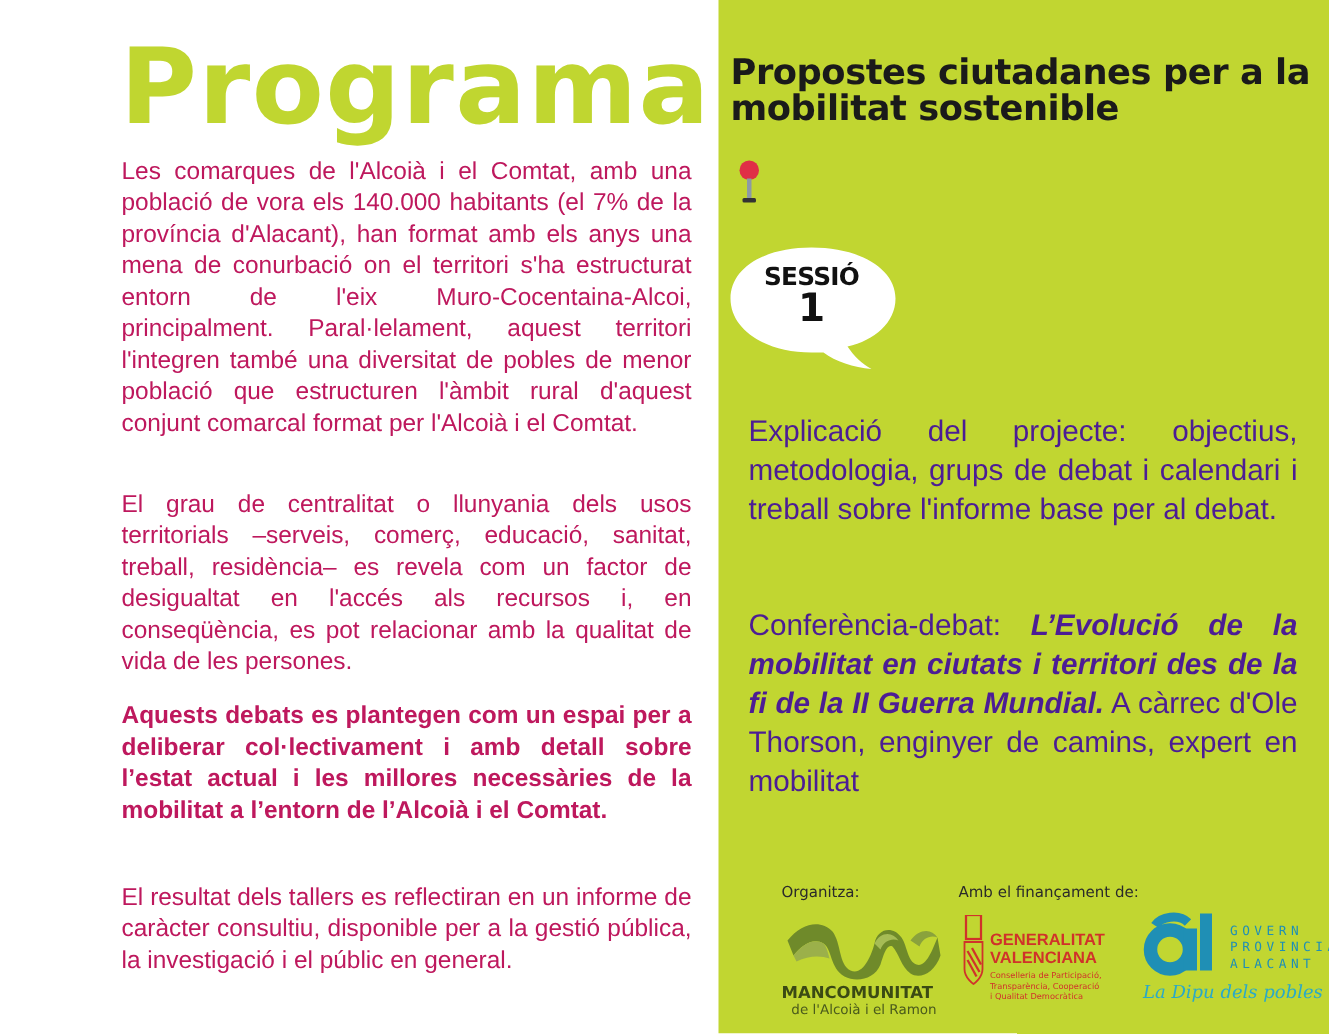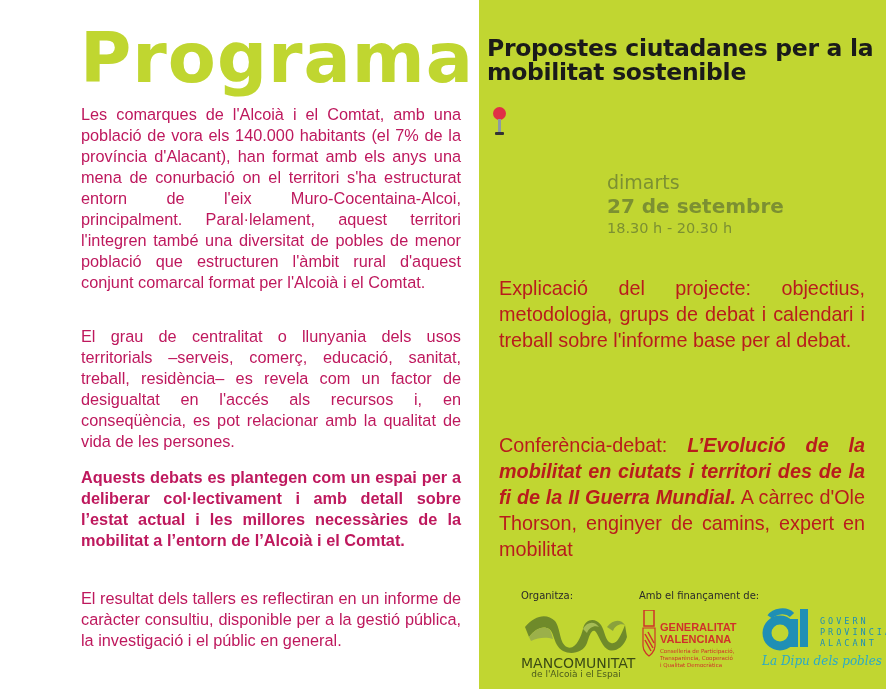--- a/index.html
+++ b/index.html
@@ -66,39 +66,39 @@
     }
     .date-date {
       font-family: "DejaVu Sans", sans-serif; font-weight: bold; font-size: 20px; line-height: 26px; color: #7c9032;
     }
     .date-time {
       font-family: "DejaVu Sans", sans-serif; font-size: 14.5px; line-height: 18px; color: #7c9032;
     }
 
     .rpara {
       position: absolute; left: 20px; width: 366px;
-      font-size: 19.8px; line-height: 26px; color: #b91c1c;
+      font-size: 19.8px; line-height: 26px; color: #4c1d95;
       text-align: justify;
     }
     .rpara.r1 { top: 275px; }
-    .rpara.r2 { top: 404px; margin-top: 28px; }
+    .rpara.r2 { top: 404px; }
     .rpara .emph { font-weight: bold; font-style: italic; }
 
     
     .org-label, .fund-label {
       position: absolute; top: 590px;
       font-family: "DejaVu Sans", sans-serif; font-size: 10px; color: #2a2a2a;
     }
     .org-label { left: 42px; }
     .fund-label { left: 160px; }
 
     .manco { position: absolute; left: 42px; top: 607px; width: 105px; height: 80px; }
     .manco-name {
       position: absolute; left: 0; top: 48px; width: 110px; 
-      font-family: "DejaVu Sans", sans-serif; font-size: 14px; color: #3b4a14; letter-spacing: 0;
+      font-family: "DejaVu Sans", sans-serif; font-size: 11px; color: #3b4a14; letter-spacing: 0; font-weight: bold;
     }
     .manco-sub {
       position: absolute; left: 0; top: 62px; width: 110px; text-align: center;
       font-family: "DejaVu Sans", sans-serif; font-size: 9px; color: #4a5a1c;
     }
 
     .gva { position: absolute; left: 163px; top: 608px; width: 120px; height: 70px; }
     .gva-shield { position: absolute; left: 0; top: 2px; width: 14px; height: 48px; }
     .gva-name {
       position: absolute; left: 18px; top: 13px;
@@ -135,43 +135,45 @@
   <div class="event-title">Propostes ciutadanes per a la mobilitat sostenible</div>
 
   <div class="location">
     <div class="pin">
       <div class="head"></div>
         <div class="needle"></div>
         <div class="base"></div>
     </div>
   </div>
 
-
-  <div class="date-block">
-    <div class="date-day">dimarts</div>
-    <div class="date-date">27 de setembre</div>
-    <div class="date-time">18.30 h - 20.30 h</div>
-  </div>
+  <div class="bubble">
+    <svg width="115" height="85" viewBox="0 0 115 85">
+      <path d="M56 2 C88 2 112 16 112 36 C112 52 98 64 80 68 C84 74 90 80 96 83 C84 82 72 78 64 72 C61 72 59 72 56 72 C24 72 2 56 2 36 C2 16 24 2 56 2 Z" fill="#ffffff"></path>
+    </svg>
+    <div class="label">SESSIÓ</div>
+    <div class="num">1</div>
+  </div>
+
 
   <p class="rpara r1">Explicació del projecte: objectius, metodologia, grups de debat i calendari i treball sobre l'informe base per al debat.</p>
 
   <p class="rpara r2"><span>Conferència-debat: </span><span class="emph">L’Evolució de la mobilitat en ciutats i territori des de la fi de la II Guerra Mundial.</span><span> A càrrec d'Ole Thorson, enginyer de camins, expert en mobilitat</span></p>
 
   <div class="org-label">Organitza:</div>
   <div class="fund-label">Amb el finançament de:</div>
 
   <div class="manco">
     <svg width="110" height="48" viewBox="0 0 110 48">
       <path d="M4 20 C14 8 26 6 34 14 C40 22 38 36 46 40 C54 44 60 30 62 22 C64 12 74 10 80 18 C84 24 84 34 90 36 C96 38 100 28 104 18 L106 30 C102 42 92 46 86 42 C80 38 78 28 74 24 C70 22 68 30 66 36 C62 46 50 48 42 44 C32 38 34 26 28 22 C22 18 14 22 8 30 Z" fill="#6f8a2a"></path>
       <path d="M8 30 C14 22 22 18 28 22 C30 24 31 28 32 32 C26 30 18 30 10 34 Z" fill="#9bb04a"></path>
       <path d="M62 22 C66 14 74 14 78 20 C74 18 68 20 66 26 Z" fill="#a6bc55"></path>
       <path d="M86 20 C92 12 100 12 104 18 C100 16 94 18 92 24 Z" fill="#8aa23c"></path>
     </svg>
     <div class="manco-name">MANCOMUNITAT</div>
-    <div class="manco-sub">de l'Alcoià i el Espai</div>
+    <div class="manco-sub">de l'Alcoià i el Ramon</div>
   </div>
 
   <div class="gva">
     <svg class="gva-shield" width="14" height="48" viewBox="0 0 14 48">
       <rect x="2" y="0" width="10" height="16" fill="none" stroke="#d0322a" stroke-width="1.5"></rect>
       <path d="M1 18 L13 18 L13 36 C13 42 7 46 7 46 C7 46 1 42 1 36 Z" fill="none" stroke="#d0322a" stroke-width="1.2"></path>
       <line x1="3" y1="24" x2="11" y2="38" stroke="#d0322a" stroke-width="1.5"></line>
       <line x1="3" y1="30" x2="9" y2="41" stroke="#d0322a" stroke-width="1.5"></line>
       <line x1="6" y1="22" x2="12" y2="33" stroke="#d0322a" stroke-width="1.5"></line>
     </svg>

